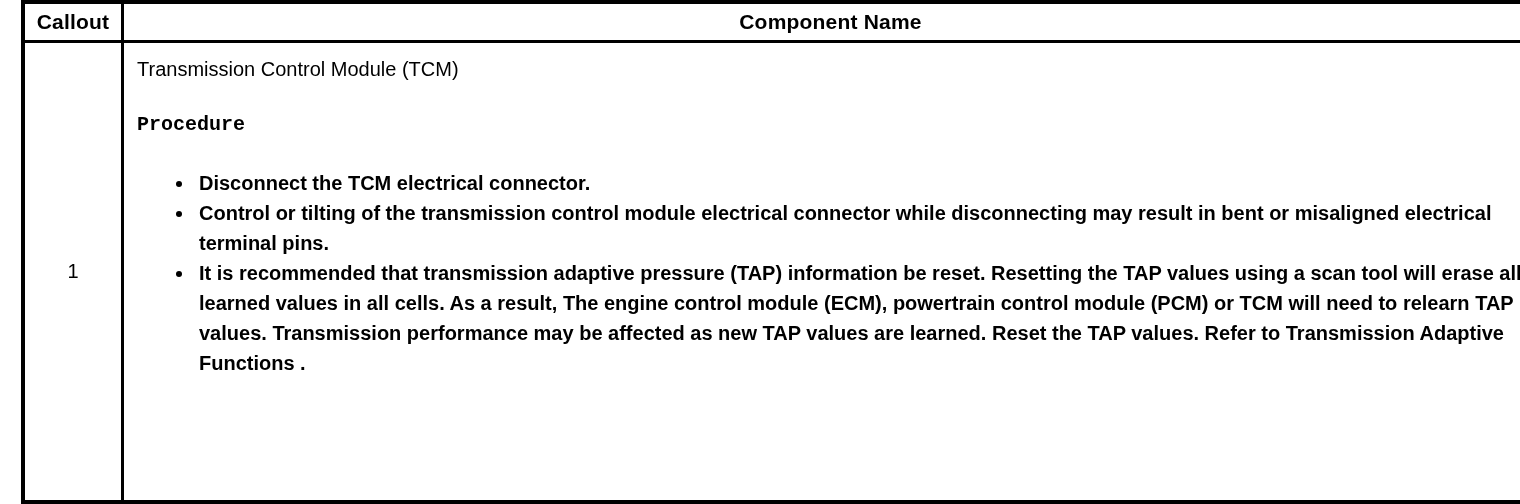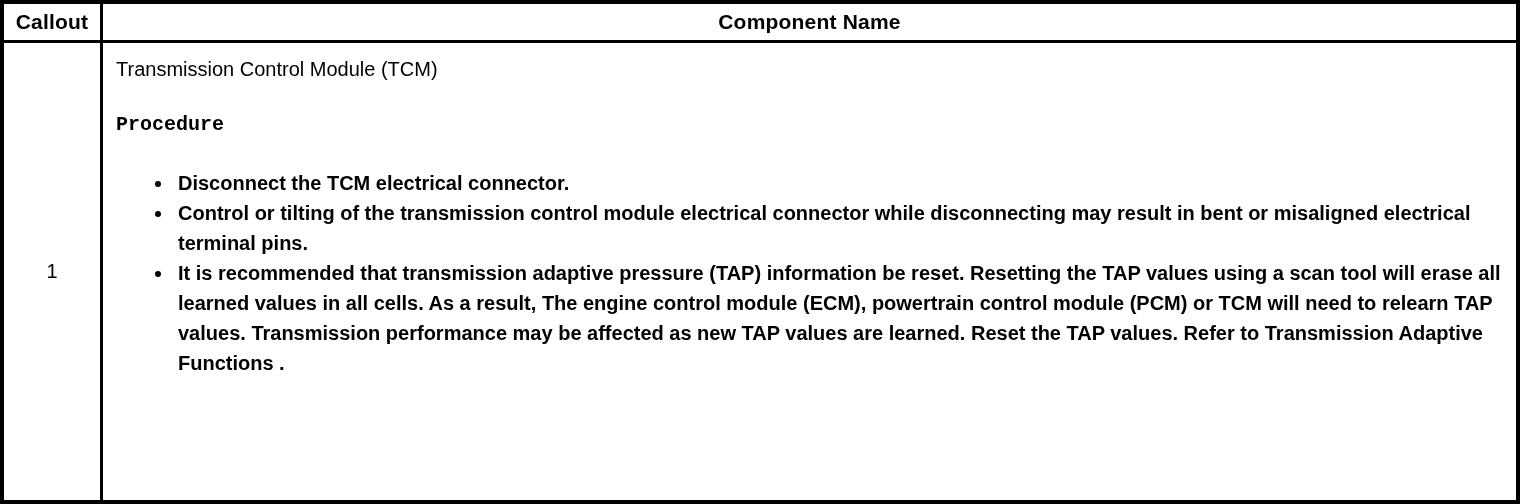--- a/index.html
+++ b/index.html
@@ -6,20 +6,21 @@
     margin: 0;
     padding: 0;
     background: #ffffff;
     color: #000000;
     font-family: "Liberation Sans", sans-serif;
   }
   .page {
     width: 1312px;
     height: 504px;
     background: #15803d;
+    margin-left: 21px;
   }
   .doc-table {
     box-sizing: border-box;
     width: 1520px;
     height: 504px;
     border: 4px solid #000000;
     display: flex;
     flex-direction: column;
     background: #ffffff;
   }

